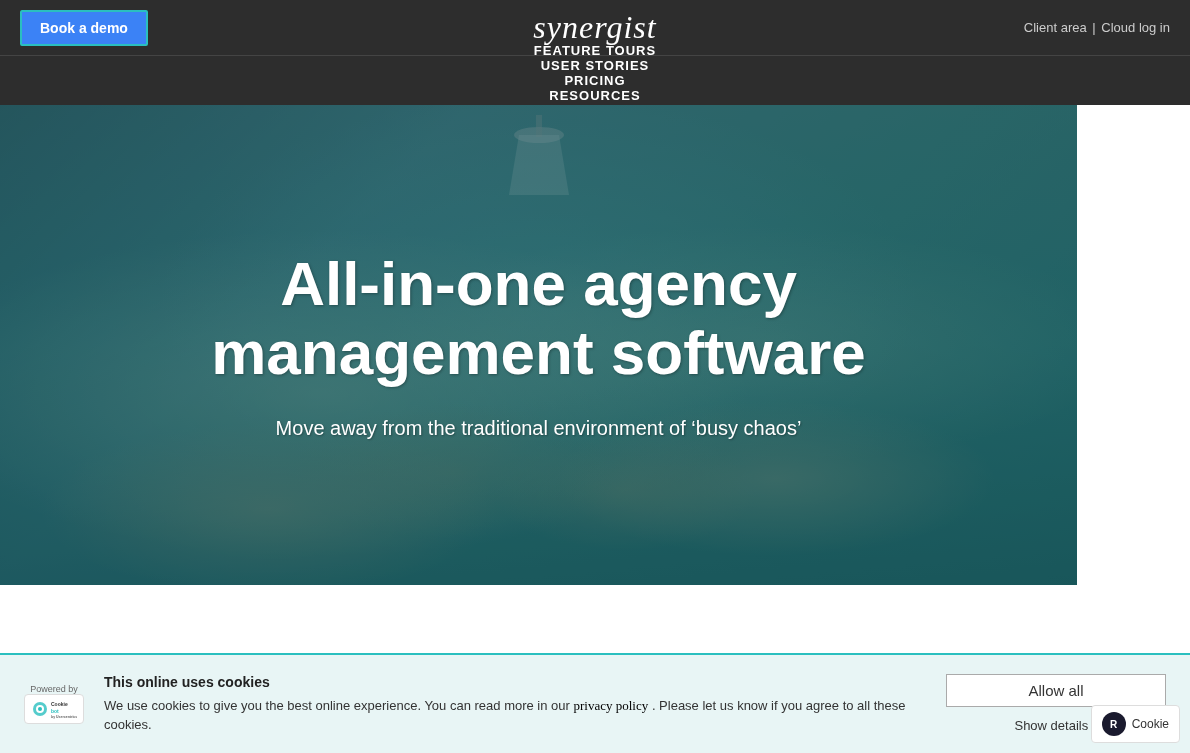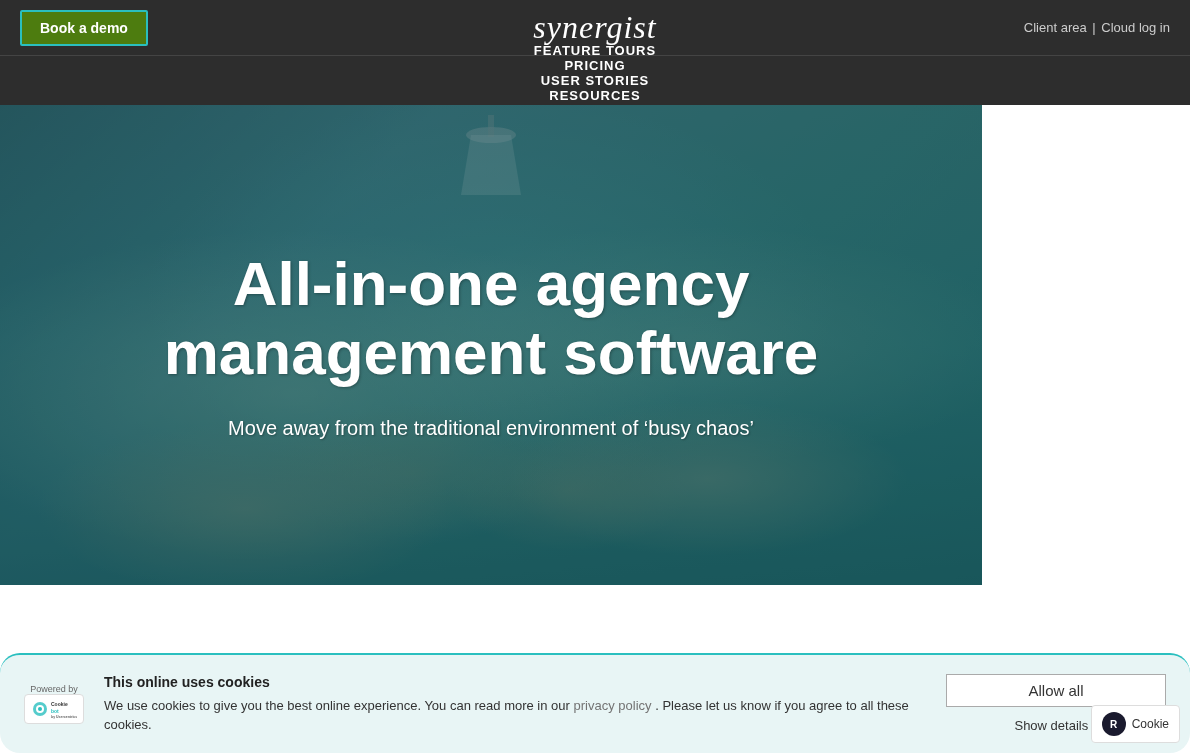--- a/index.html
+++ b/index.html
@@ -9,21 +9,21 @@
     .top-bar {
       background: #2d2d2d;
       display: flex;
       align-items: center;
       justify-content: space-between;
       padding: 8px 20px;
       height: 55px;
     }
     .top-bar-left { width: 160px; }
     .book-demo-btn {
-      background: #4d7c0f;
+      background: #3b82f6;
       color: white;
       border: 2px solid #2abfbf;
       padding: 8px 18px;
       font-size: 14px;
       font-weight: bold;
       cursor: pointer;
       border-radius: 2px;
     }
     .logo {
       font-size: 32px;
@@ -62,21 +62,21 @@
       cursor: pointer;
       text-transform: uppercase;
       height: 100%;
       display: flex;
       align-items: center;
     }
 
     
     .hero {
       position: relative;
-      width: 982px;
+      width: 1077px;
       height: 480px;
       overflow: hidden;
       background: #3a3a4a;
     }
     .hero-bg {
       width: 100%;
       height: 100%;
       background: linear-gradient(135deg, #2a2a3a 0%, #4a5a6a 30%, #3a5a5a 60%, #2a4a4a 100%);
       position: absolute;
       top: 0; left: 0;
@@ -143,21 +143,20 @@
       left: 0;
       right: 0;
       background: #e8f5f5;
       border-top: 2px solid #2abfbf;
       display: flex;
       align-items: center;
       padding: 16px 24px;
       gap: 20px;
       z-index: 1000;
       min-height: 100px;
-      border-radius: 20px;
     }
     .cookie-left {
       display: flex;
       align-items: center;
       gap: 16px;
       flex: 0 0 auto;
     }
     .cookiebot-logo {
       display: flex;
       flex-direction: column;
@@ -190,22 +189,23 @@
       font-weight: bold;
       color: #222;
       margin-bottom: 6px;
     }
     .cookie-desc {
       font-size: 13px;
       color: #333;
       line-height: 1.5;
     }
     .cookie-desc a {
-      color: #737373;
+      color: #000000;
       text-decoration: none;
+      font-family: Liberation Serif, serif;
     }
     .cookie-actions {
       display: flex;
       flex-direction: column;
       align-items: center;
       gap: 10px;
       flex: 0 0 auto;
     }
     .allow-all-btn {
       background: white;
@@ -267,22 +267,22 @@
   </div>
   <div class="top-bar-right">
     <a href="#">Client area</a>
     <span class="sep">|</span>
     <a href="#">Cloud log in</a>
   </div>
 </div>
 
 <nav class="nav">
   <div class="nav-item">FEATURE TOURS</div>
+  <div class="nav-item">USER STORIES</div>
   <div class="nav-item">PRICING</div>
-  <div class="nav-item">USER STORIES</div>
   <div class="nav-item">RESOURCES</div>
   <div class="nav-item">CONTACT US</div>
 </nav>
 
 <div class="hero">
   <div class="hero-bg"></div>
   <div class="hero-photo"></div>
   <div class="people-area"></div>
   <div class="hero-overlay"></div>
 

